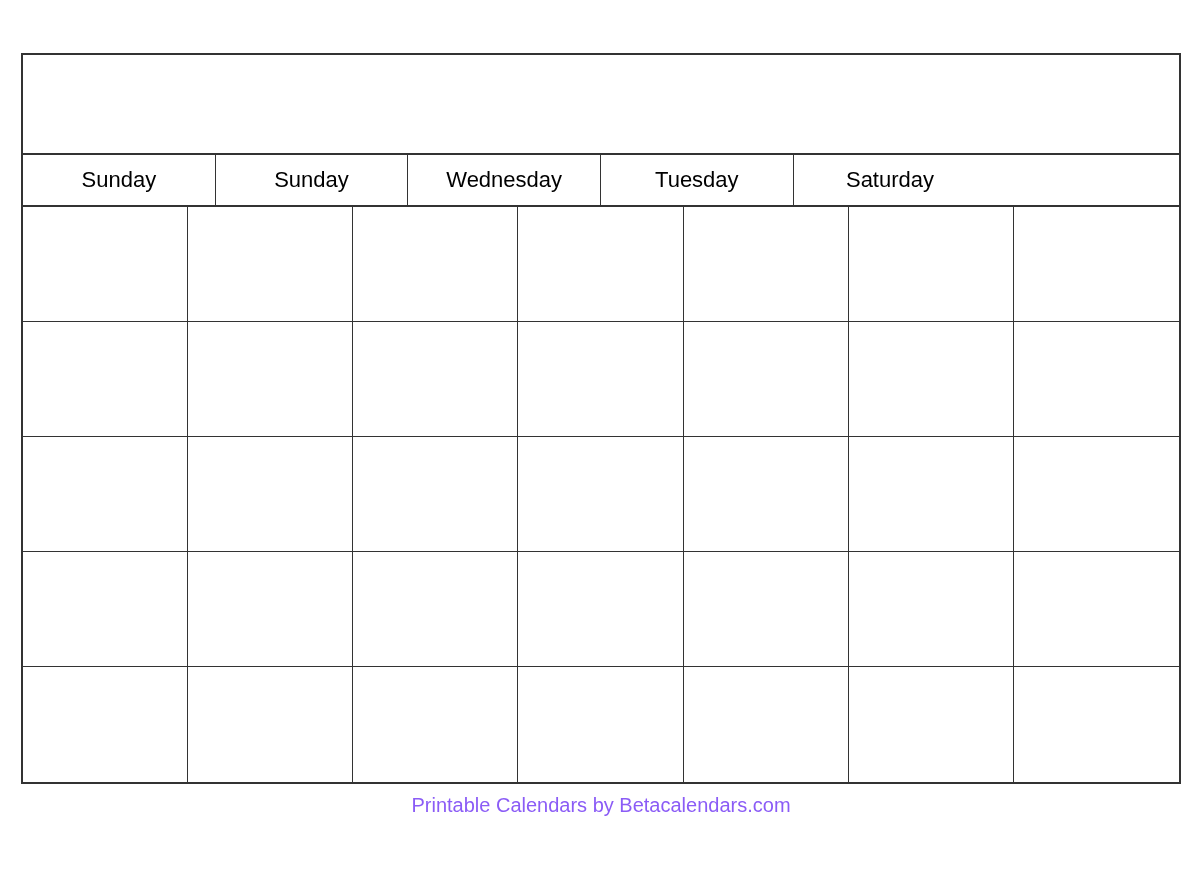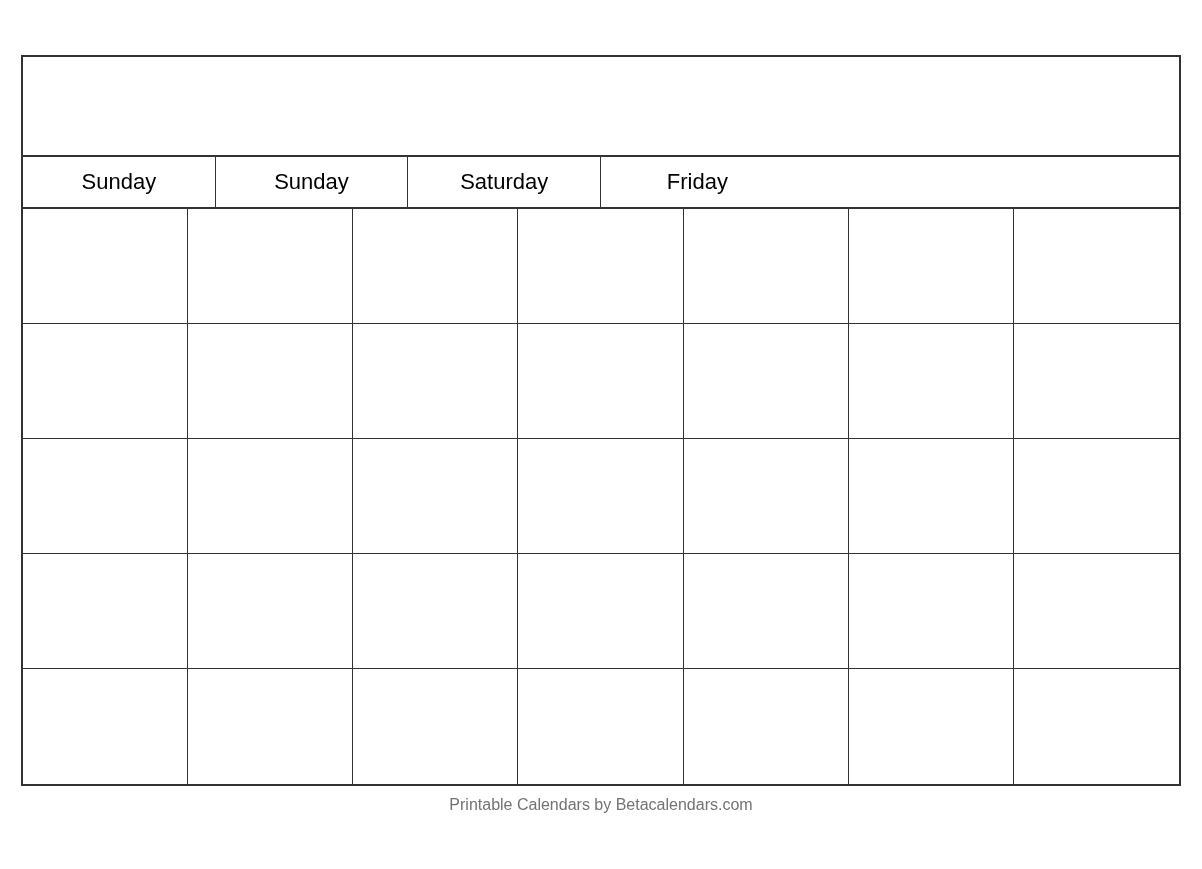--- a/index.html
+++ b/index.html
@@ -82,37 +82,38 @@
       background: #ffffff;
       height: 100%;
     }
 
     .calendar-cell:last-child {
       border-right: none;
     }
 
     .calendar-footer {
       margin-top: 10px;
-      font-size: 16px;
-      color: #737373;
+      font-size: 20px;
+      color: #8b5cf6;
       text-align: center;
     }
   </style>
 </head>
 <body>
 
 <div class="calendar-wrapper">
   <div class="calendar-container">
     <div class="calendar-title-row"></div>
     <div class="calendar-grid">
       <div class="day-headers">
         <div class="day-header">Sunday</div>
         <div class="day-header">Sunday</div>
+        <div class="day-header">Wednesday</div>
+        <div class="day-header">Tuesday</div>
         <div class="day-header">Saturday</div>
-        <div class="day-header">Friday</div>
       </div>
       <div class="calendar-rows">
         <div class="calendar-row">
           <div class="calendar-cell"></div>
           <div class="calendar-cell"></div>
           <div class="calendar-cell"></div>
           <div class="calendar-cell"></div>
           <div class="calendar-cell"></div>
           <div class="calendar-cell"></div>
           <div class="calendar-cell"></div>

